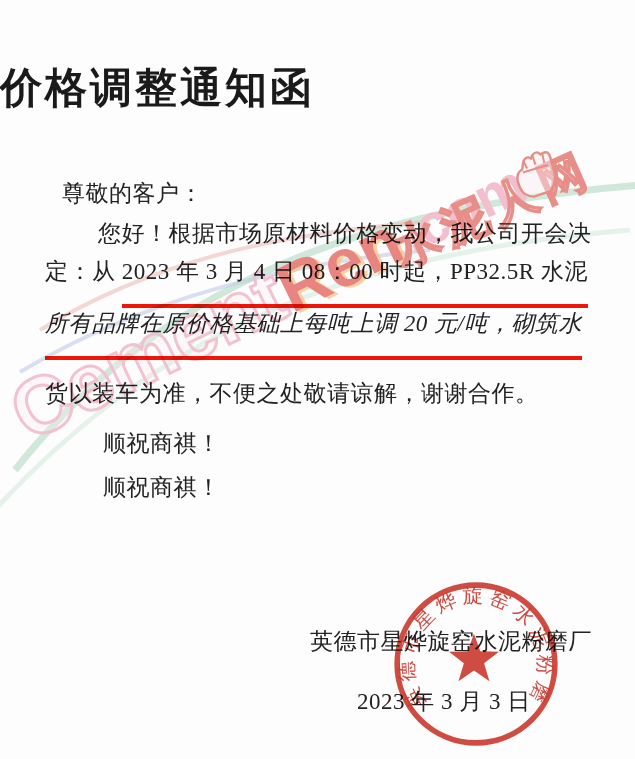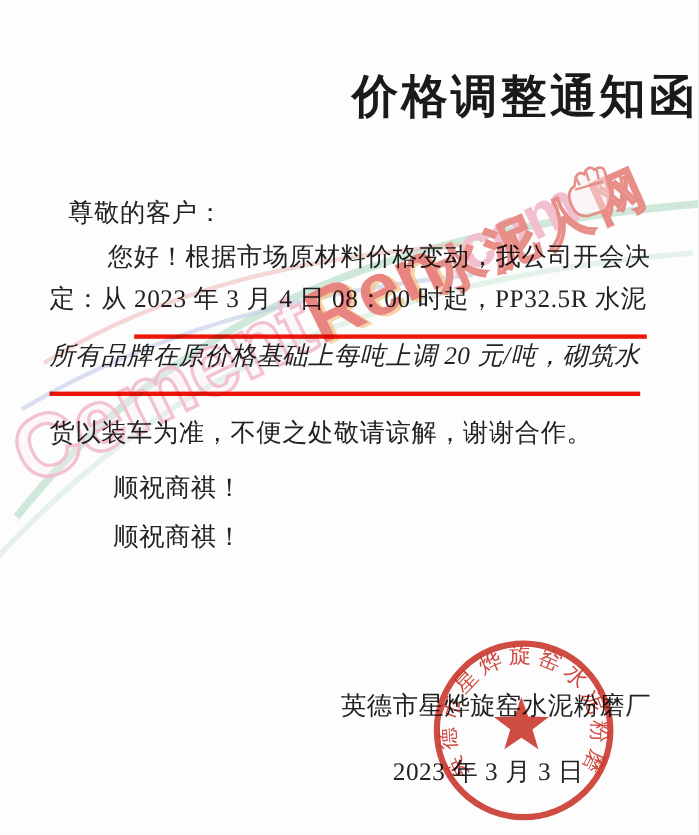--- a/index.html
+++ b/index.html
@@ -7,21 +7,21 @@
     position:relative;
     width:635px;height:759px;
     margin:0 auto;
     background:#fdfdfd;
     overflow:hidden;
     font-family:"Liberation Serif","DejaVu Serif",serif;
     color:#222;
   }
   .title{
     position:absolute;top:60px;left:0;width:100%;
-    text-align:right;
+    text-align:left;
     font-size:42px;font-weight:600;letter-spacing:3px;
     color:#1a1a1a;
   }
   .bline{
     position:absolute;
     font-size:23px;letter-spacing:0.5px;
     white-space:nowrap;
     color:#222;
   }
   .salutation{left:62px;top:178px;}

